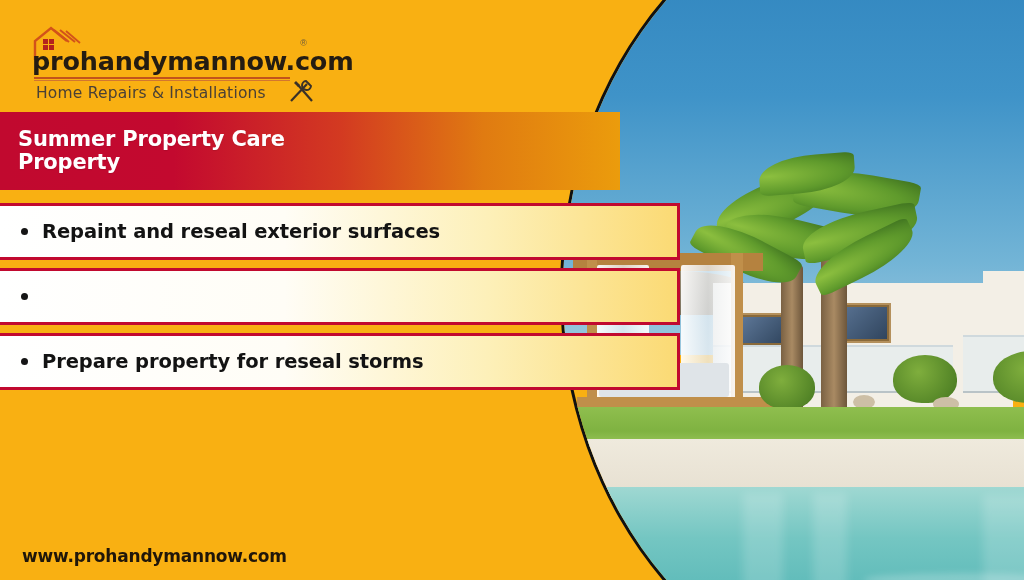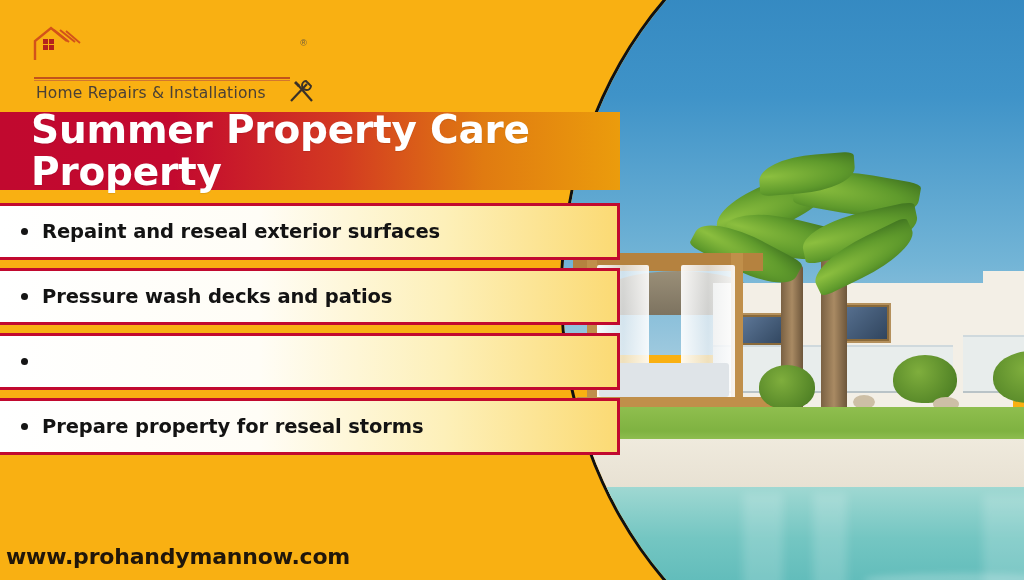--- a/index.html
+++ b/index.html
@@ -216,35 +216,35 @@
     top: 112px;
     width: 620px;
     height: 78px;
     background: linear-gradient(90deg, #c1092f 0%, #c3092f 28%, #d33a21 55%, #e07b11 78%, #eb9c0c 100%);
     display: flex;
     align-items: center;
     z-index: 2;
   }
   .title-text {
     color: #ffffff;
-    font-size: 39px;
+    font-size: 21px;
     font-weight: 700;
     line-height: 1.08;
-    padding-left: 31px;
+    padding-left: 18px;
     letter-spacing: -0.2px;
     font-family: "DejaVu Sans", sans-serif;
     text-shadow: 0 1px 1px rgba(0,0,0,0.10);
   }
 
   
   .list {
     position: absolute;
     left: 0;
     top: 203px;
-    width: 620px;
+    width: 680px;
   }
   .item {
     position: relative;
     height: 57px;
     margin-bottom: 8px;
     border: 3px solid #c1092f;
     border-left: none;
     box-sizing: border-box;
     background: linear-gradient(90deg, #ffffff 0%, #fffdf6 42%, #fdf0b9 72%, #fbda74 100%);
     display: flex;
@@ -273,22 +273,22 @@
     position: absolute;
     left: 0;
     bottom: 0;
     width: 660px;
     height: 48px;
     display: flex;
     align-items: center;
     z-index: 2;
   }
   .footer-text {
-    padding-left: 6px;
-    font-size: 22px;
+    padding-left: 22px;
+    font-size: 17px;
     font-weight: 700;
     color: #20160a;
     letter-spacing: -0.2px;
     font-family: "DejaVu Sans", sans-serif;
   }
 </style>
 </head>
 <body>
 
 <div id="canvas">
@@ -357,20 +357,21 @@
           <path d="M3 34 L3 15 L19 2 L35 15" fill="none" stroke="#d2521a" stroke-width="2.4"></path>
           <path d="M22 4 L37 16" fill="none" stroke="#d2521a" stroke-width="2"></path>
           <path d="M28 4 L43 16" fill="none" stroke="#d2521a" stroke-width="2"></path>
           <path d="M34 5 L48 17" fill="none" stroke="#d2521a" stroke-width="1.8"></path>
           <rect x="11" y="13" width="5" height="5" fill="#b5231d"></rect>
           <rect x="17" y="13" width="5" height="5" fill="#b5231d"></rect>
           <rect x="11" y="19" width="5" height="5" fill="#b5231d"></rect>
           <rect x="17" y="19" width="5" height="5" fill="#b5231d"></rect>
         </svg>
       </div>
+      <div class="logo-word">prohandymannow.com</div>
       <div class="logo-reg">®</div>
       <div class="logo-rule"></div>
       <div class="logo-rule2"></div>
       <div class="logo-tag">Home Repairs &amp; Installations</div>
       <div class="logo-tools">
         <svg viewBox="0 0 30 26" width="30" height="26">
           <path d="M4 23 L20 6" stroke="#3a3128" stroke-width="2.2" fill="none"></path>
           <path d="M19 3 a4.5 4.5 0 1 0 5 5 l-2.5 -2.5 z" fill="none" stroke="#3a3128" stroke-width="2"></path>
           <path d="M25 23 L11 7" stroke="#3a3128" stroke-width="2.2" fill="none"></path>
           <path d="M9 3 L13 7 L11 9 L7 5 z" fill="#3a3128"></path>
@@ -385,24 +386,20 @@
       </div>
     </div>
 
     <div class="list">
       <div class="item">
         <span class="bullet"></span>
         <span class="item-text">Repaint and reseal exterior surfaces</span>
       </div>
       <div class="item">
         <span class="bullet"></span>
-        <span class="item-text">Pressure wash decks and patios</span>
-      </div>
-      <div class="item">
-        <span class="bullet"></span>
       </div>
       <div class="item">
         <span class="bullet"></span>
         <span class="item-text">Prepare property for reseal storms</span>
       </div>
     </div>
 
     <div class="footer">
       <span class="footer-text">www.prohandymannow.com</span>
     </div>

